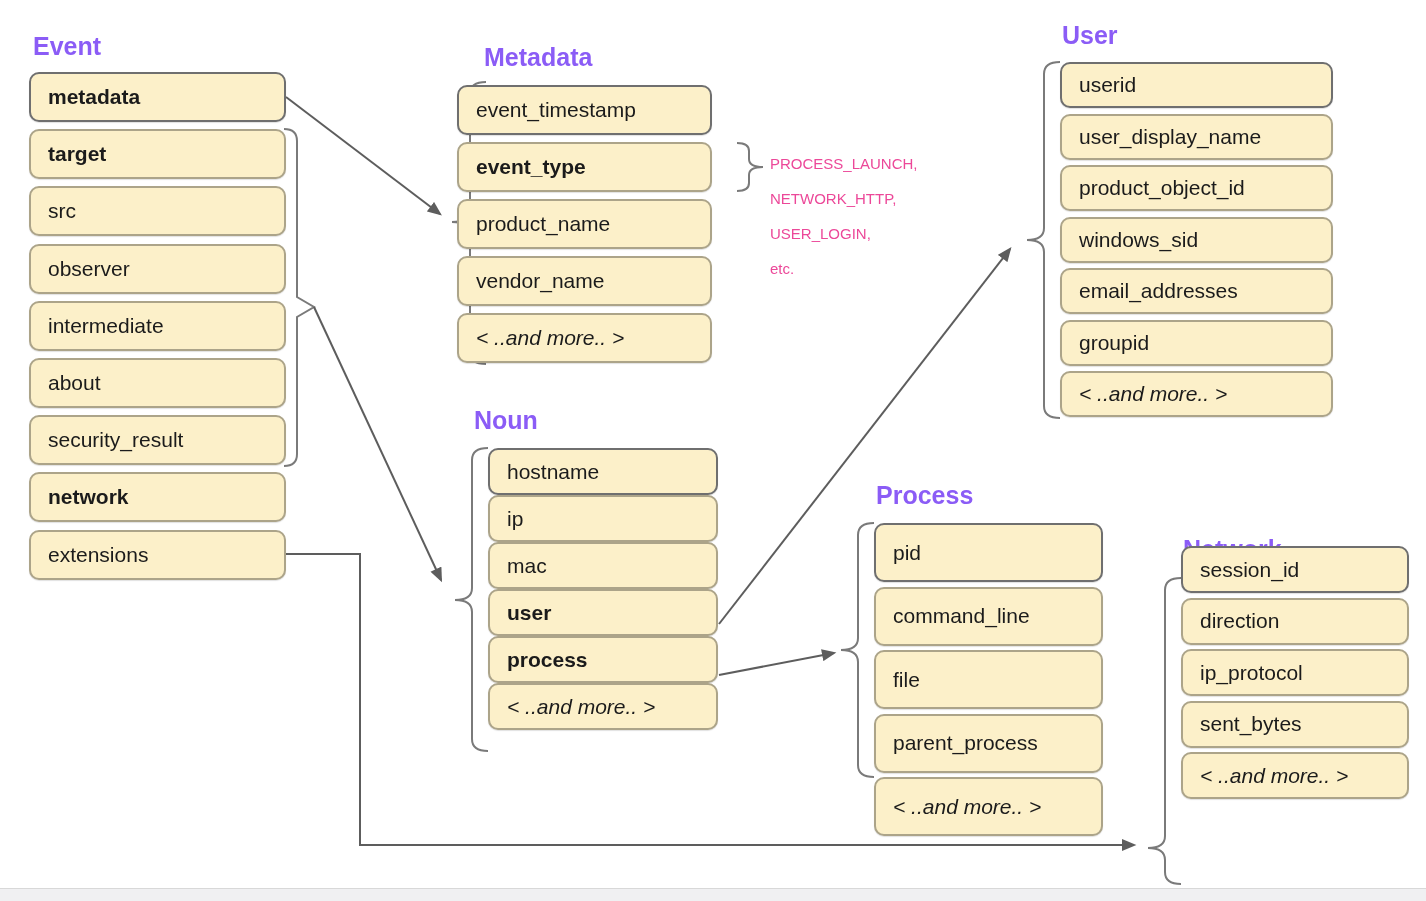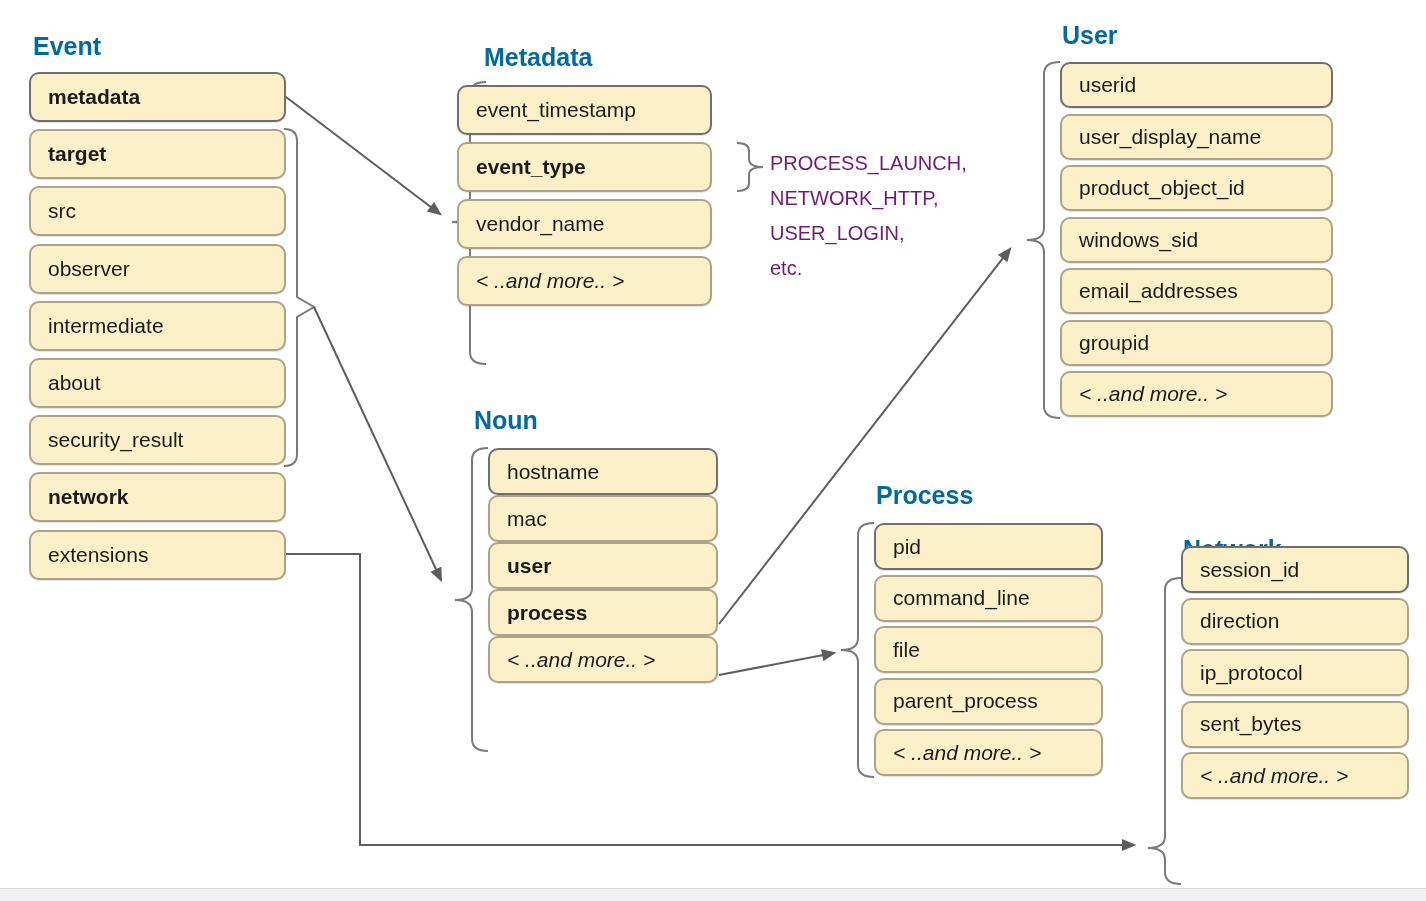--- a/index.html
+++ b/index.html
@@ -7,21 +7,21 @@
     position:relative;
     width:1426px;height:901px;
     overflow:hidden;
     background:#ffffff;
     font-family:"Liberation Sans", sans-serif;
   }
   .title{
     position:absolute;
     font-size:25px;
     font-weight:bold;
-    color:#0369a1;
+    color:#8b5cf6;
     line-height:28px;
     white-space:nowrap;
   }
   .group{position:absolute;display:flex;flex-direction:column;z-index:2;}
   .box{
     box-sizing:border-box;
     background:#fcf0c9;
     border:2px solid #aca489;
     border-radius:10px;
     display:flex;align-items:center;
@@ -31,38 +31,38 @@
     white-space:nowrap;
     box-shadow:0 1px 1px rgba(0,0,0,0.12);
   }
   .box.first{border-color:#6f6f6f;}
   .box.bold{font-weight:bold;}
   .box.more{font-style:italic;}
   .g-event .box{height:50px;margin-bottom:7.2px;}
   .g-meta .box{height:50px;margin-bottom:7px;}
   .g-user .box{height:46px;margin-bottom:5.5px;}
   .g-noun .box{height:47px;}
-  .g-process .box{height:47px;margin-bottom:4.5px;}
+  .g-process .box{height:59px;margin-bottom:4.5px;}
   .g-network .box{height:47px;margin-bottom:4.5px;}
   #g-event{left:29px;top:72px;width:257px;}
   #g-meta{left:457px;top:85px;width:255px;}
   #g-user{left:1060px;top:62px;width:273px;}
   #g-noun{left:488px;top:448px;width:230px;}
   #g-process{left:874px;top:523px;width:229px;}
   #g-network{left:1181px;top:546px;width:228px;}
   #t-event{left:33px;top:32px;}
   #t-meta{left:484px;top:43px;}
   #t-user{left:1062px;top:21px;}
   #t-noun{left:474px;top:406px;}
   #t-process{left:876px;top:481px;}
   #t-network{left:1183px;top:535px;}
   #connectors{position:absolute;left:0;top:0;z-index:1;}
   #event-type-values{
     position:absolute;left:770px;top:146px;z-index:2;
-    font-size:20px;line-height:35px;color:#701a75;white-space:nowrap;
+    font-size:15px;line-height:35px;color:#ec4899;white-space:nowrap;
   }
   #bottom-bar{
     position:absolute;left:0;top:888px;width:1426px;height:13px;
     background:#f0f0f2;border-top:1px solid #d8d8d8;box-sizing:border-box;
   }
 </style>
 </head>
 <body>
 
 <div id="stage">
@@ -101,20 +101,21 @@
     <div class="box">about</div>
     <div class="box">security_result</div>
     <div class="box bold">network</div>
     <div class="box">extensions</div>
   </div>
 
   <div class="title" id="t-meta">Metadata</div>
   <div class="group g-meta" id="g-meta">
     <div class="box first">event_timestamp</div>
     <div class="box bold">event_type</div>
+    <div class="box">product_name</div>
     <div class="box">vendor_name</div>
     <div class="box more">&lt; ..and more.. &gt;</div>
   </div>
 
   <div id="event-type-values">
     <div>PROCESS_LAUNCH,</div>
     <div>NETWORK_HTTP,</div>
     <div>USER_LOGIN,</div>
     <div>etc.</div>
   </div>
@@ -126,20 +127,21 @@
     <div class="box">product_object_id</div>
     <div class="box">windows_sid</div>
     <div class="box">email_addresses</div>
     <div class="box">groupid</div>
     <div class="box more">&lt; ..and more.. &gt;</div>
   </div>
 
   <div class="title" id="t-noun">Noun</div>
   <div class="group g-noun" id="g-noun">
     <div class="box first">hostname</div>
+    <div class="box">ip</div>
     <div class="box">mac</div>
     <div class="box bold">user</div>
     <div class="box bold">process</div>
     <div class="box more">&lt; ..and more.. &gt;</div>
   </div>
 
   <div class="title" id="t-process">Process</div>
   <div class="group g-process" id="g-process">
     <div class="box first">pid</div>
     <div class="box">command_line</div>

